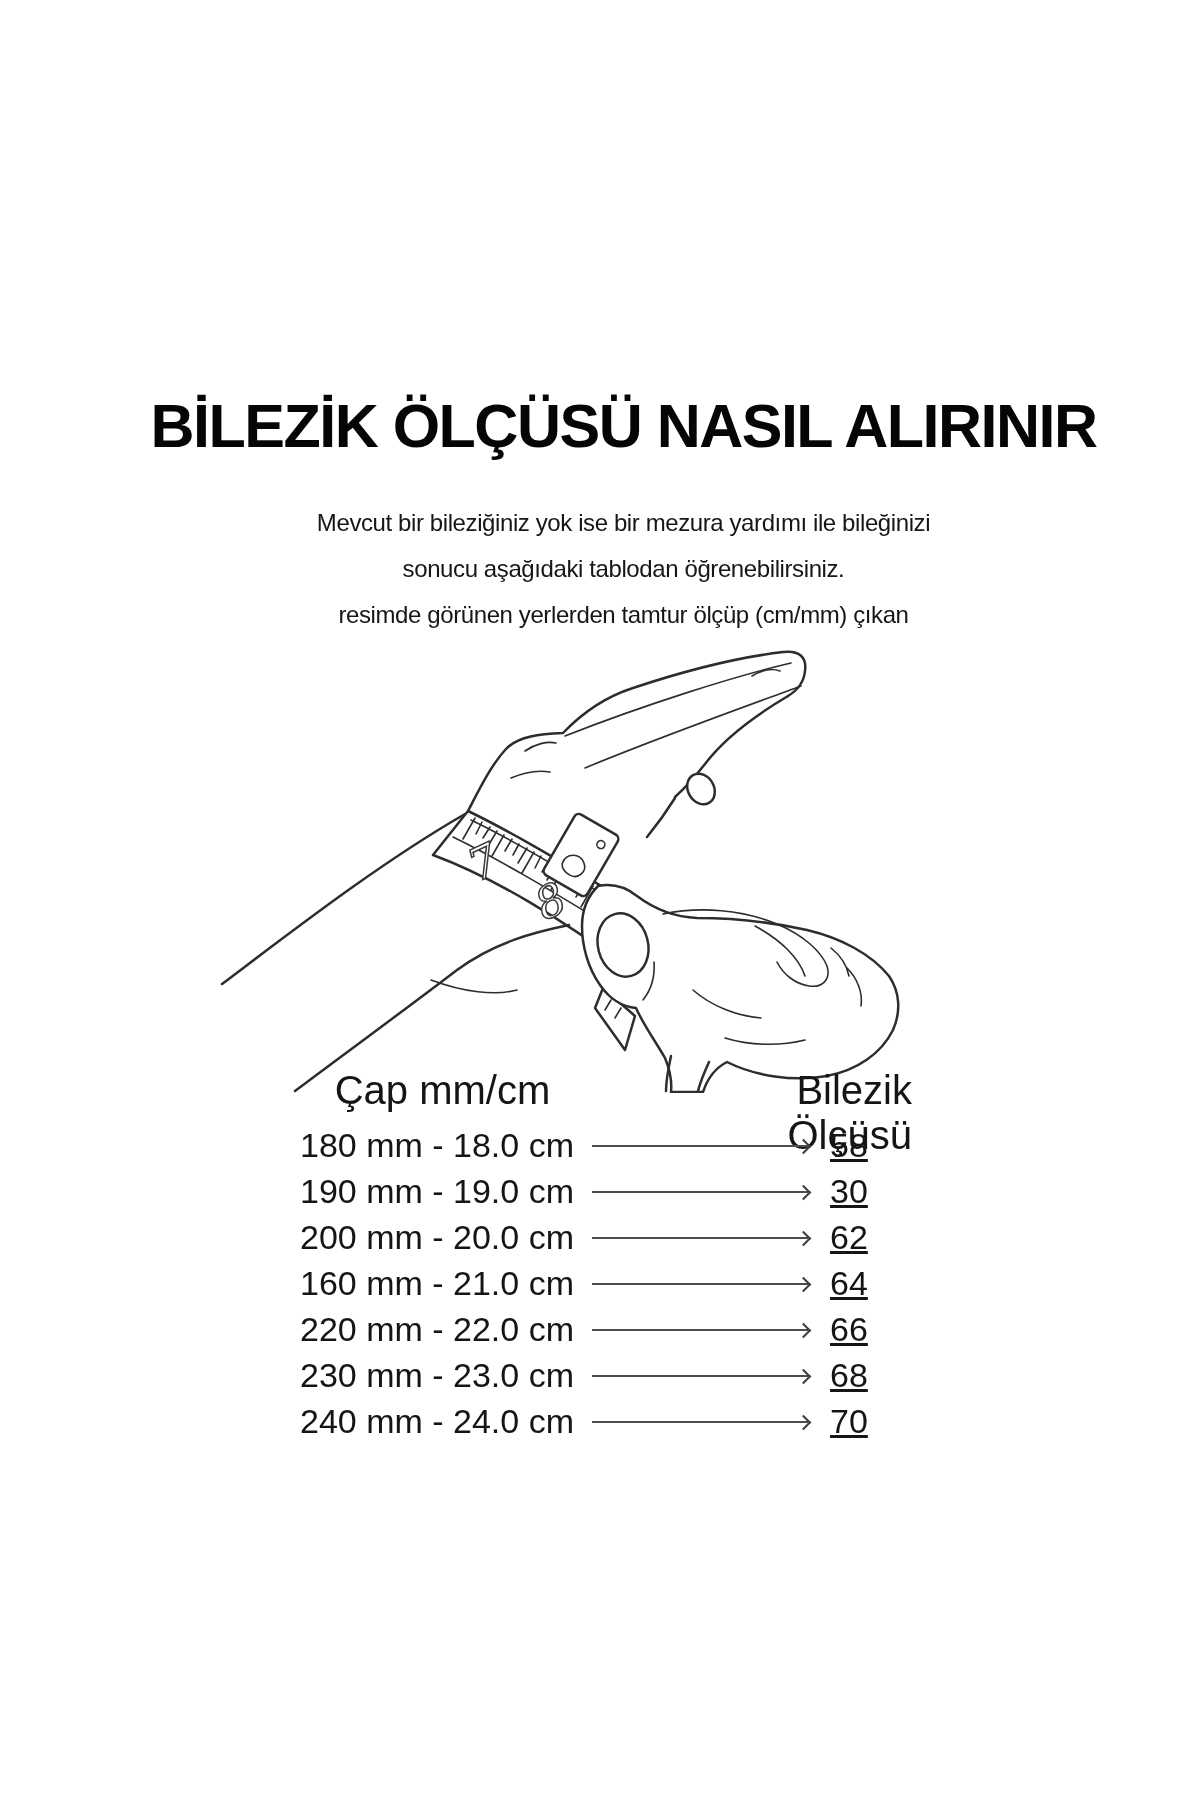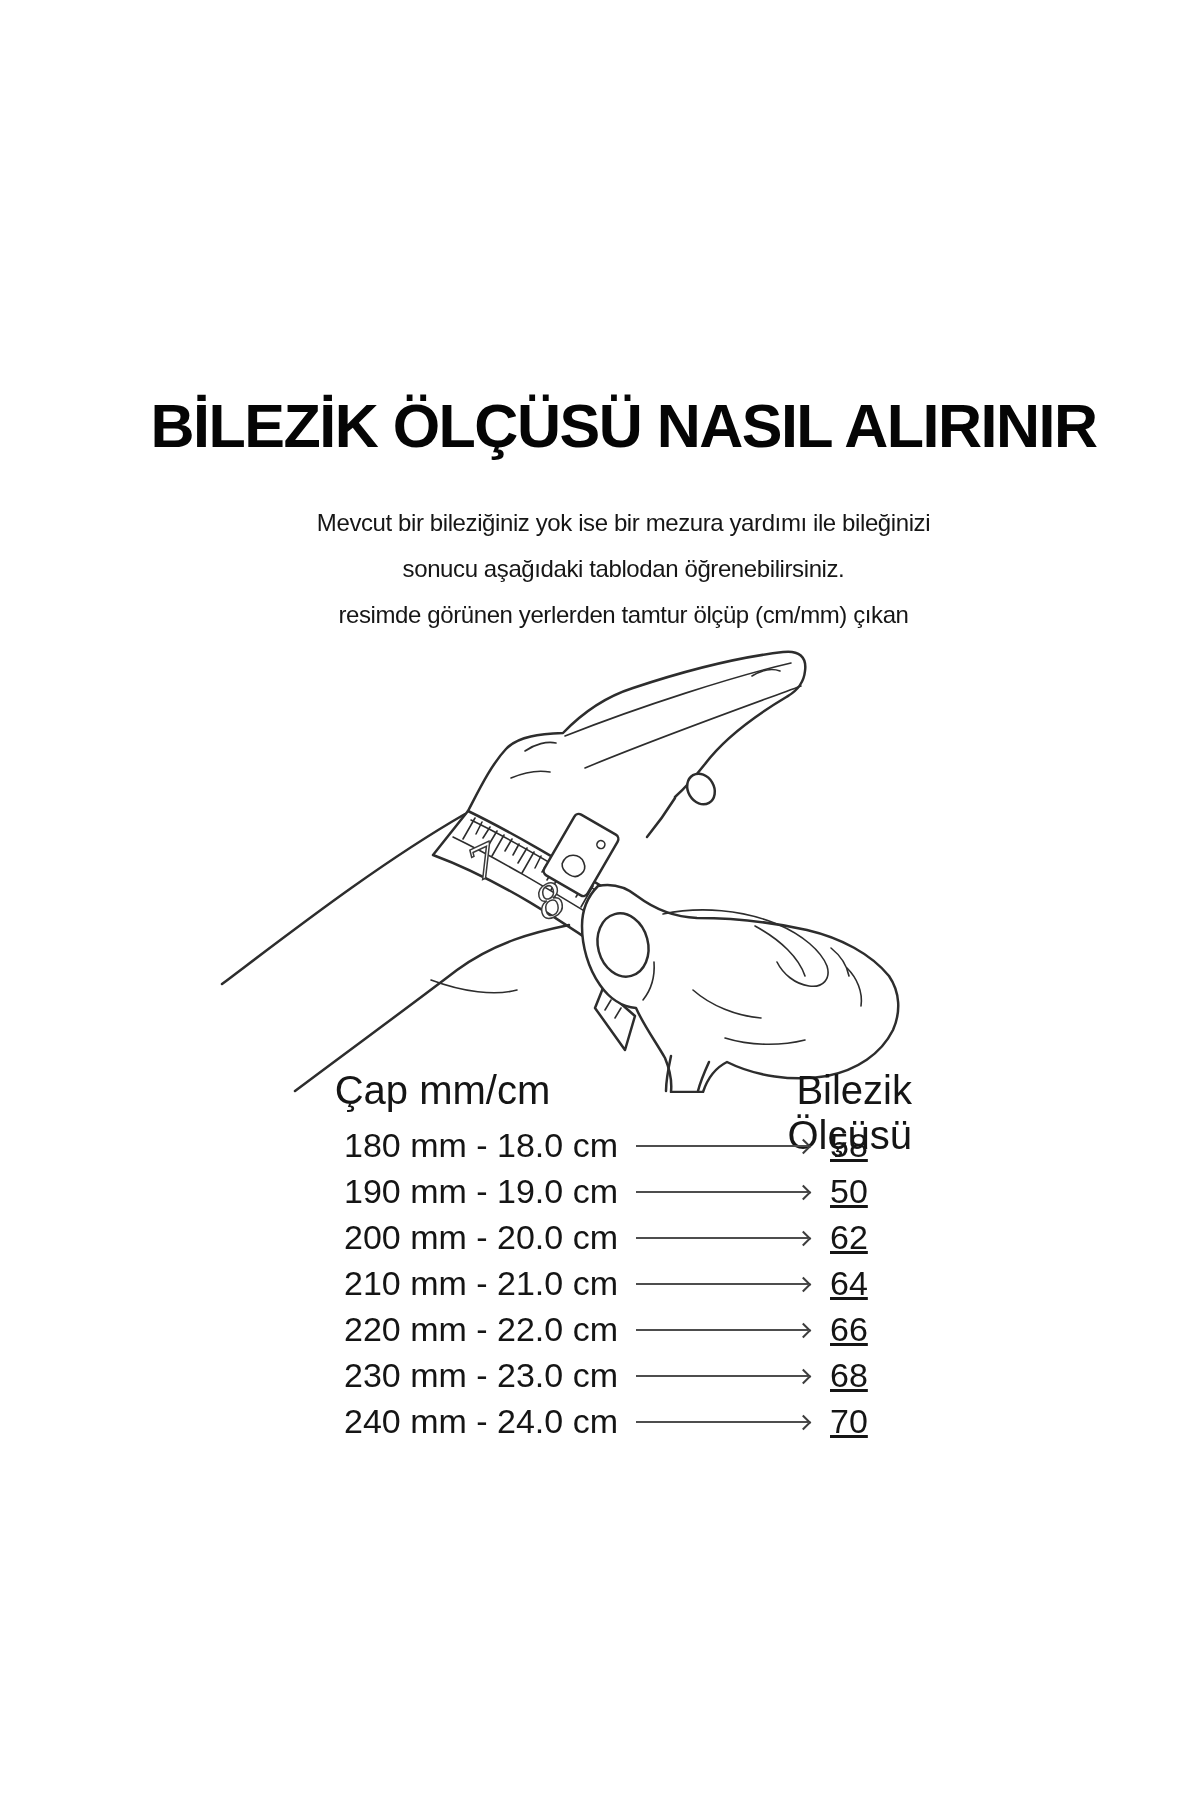--- a/index.html
+++ b/index.html
@@ -49,21 +49,21 @@
     top: 1066px;
     left: 300px;
     width: 600px;
     font-size: 34px;
     color: #151515;
   }
   .table-header { position: relative; height: 56px; font-size: 40px; }
   .th-diameter { position: absolute; left: 0; top: 2px; width: 285px; text-align: center; }
   .th-size     { position: absolute; left: 368px; top: 2px; width: 244px; text-align: right; }
   .table-row { display: flex; align-items: center; height: 46px; }
-  .row-label { width: 290px; white-space: nowrap; margin-left: 44px; }
+  .row-label { width: 290px; white-space: nowrap; }
   .row-arrow {
     flex: 1;
     height: 0;
     border-top: 2px solid #4d4d4d;
     position: relative;
     margin: 2px 10px 0 2px;
   }
   .row-arrow::after {
     content: "";
     position: absolute;
@@ -184,29 +184,29 @@
     </div>
 
     <div class="table-row">
       <span class="row-label">180 mm - 18.0 cm</span>
       <span class="row-arrow"></span>
       <span class="row-size">58</span>
     </div>
     <div class="table-row">
       <span class="row-label">190 mm - 19.0 cm</span>
       <span class="row-arrow"></span>
-      <span class="row-size">50</span>
+      <span class="row-size">30</span>
     </div>
     <div class="table-row">
       <span class="row-label">200 mm - 20.0 cm</span>
       <span class="row-arrow"></span>
       <span class="row-size">62</span>
     </div>
     <div class="table-row">
-      <span class="row-label">210 mm - 21.0 cm</span>
+      <span class="row-label">160 mm - 21.0 cm</span>
       <span class="row-arrow"></span>
       <span class="row-size">64</span>
     </div>
     <div class="table-row">
       <span class="row-label">220 mm - 22.0 cm</span>
       <span class="row-arrow"></span>
       <span class="row-size">66</span>
     </div>
     <div class="table-row">
       <span class="row-label">230 mm - 23.0 cm</span>

